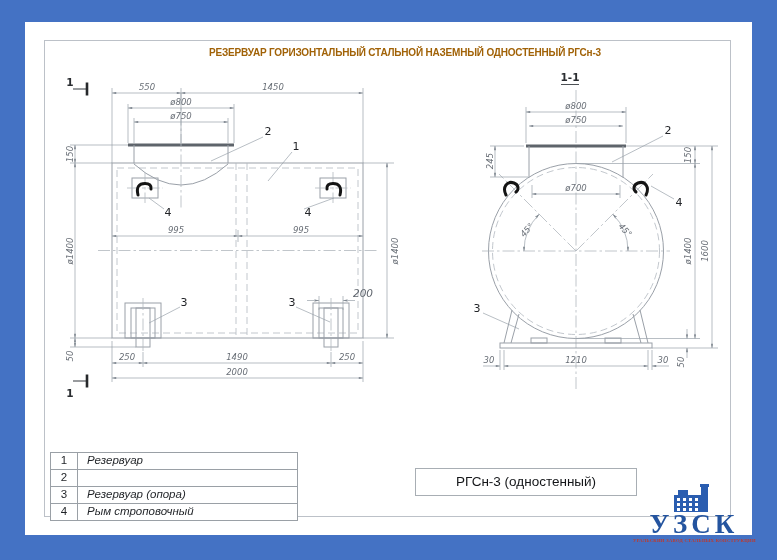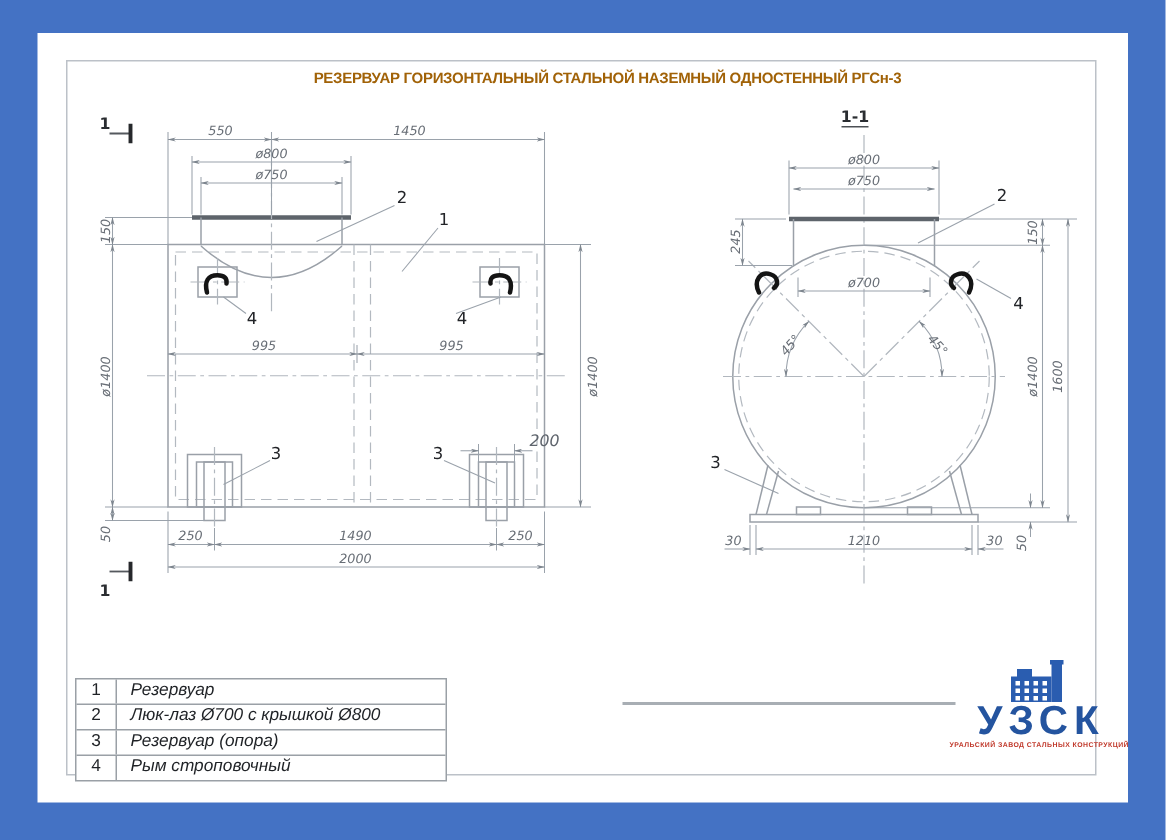--- a/index.html
+++ b/index.html
@@ -28,21 +28,21 @@
   .sec{font-size:10.5px;font-weight:bold;fill:#2a2d31;text-anchor:middle;font-family:"Liberation Sans",sans-serif;}
   .legend{position:absolute;left:25px;top:430px;width:246px;border:1px solid #9aa0a6;background:#fff;
     font-size:11.5px;color:#1f2226;}
   .legend-row{display:flex;height:16px;line-height:15px;}
   .legend-row + .legend-row{border-top:1px solid #9aa0a6;}
   .legend-num{width:26px;text-align:center;border-right:1px solid #9aa0a6;}
   .legend-text{padding-left:9px;white-space:nowrap;font-style:italic;}
   .tblock{position:absolute;left:390px;top:446px;width:220px;border:1px solid #a8aeb4;background:#fff;text-align:center;color:#141619;}
   .tblock-product{height:26px;line-height:26px;font-size:13.5px;}
   .tblock-view{height:21px;line-height:21px;font-size:11.5px;border-top:1px solid #a8aeb4;color:#2c2f33;}
-  .logo{position:absolute;left:608px;top:416px;width:118px;text-align:center;}
+  .logo{position:absolute;left:608px;top:460px;width:118px;text-align:center;font-family:Liberation Serif, serif;}
   .logo-icon{display:block;margin:0 auto;}
   .logo-abbr{font-size:27px;line-height:24px;font-weight:bold;color:#24549f;letter-spacing:4px;text-indent:4px;white-space:nowrap;}
   .logo-cap{font-size:4.6px;font-weight:bold;color:#c0392b;letter-spacing:.3px;white-space:nowrap;margin-top:2px;}
 </style>
 </head>
 <body>
 
 <div class="sheet">
   <div class="frame"></div>
   <div class="sheet-title">РЕЗЕРВУАР ГОРИЗОНТАЛЬНЫЙ СТАЛЬНОЙ НАЗЕМНЫЙ ОДНОСТЕННЫЙ РГСн-3</div>
@@ -287,33 +287,33 @@
     </g>
   </svg>
 
   <div class="legend">
     <div class="legend-row">
       <div class="legend-num">1</div>
       <div class="legend-text">Резервуар</div>
     </div>
     <div class="legend-row">
       <div class="legend-num">2</div>
-      <div class="legend-text">Люк-лаз Ø700 с крышкой Ø800</div>
     </div>
     <div class="legend-row">
       <div class="legend-num">3</div>
       <div class="legend-text">Резервуар (опора)</div>
     </div>
     <div class="legend-row">
       <div class="legend-num">4</div>
       <div class="legend-text">Рым строповочный</div>
     </div>
   </div>
 
   <div class="tblock">
+    <div class="tblock-product">РГСн-3 (одностенный)</div>
   </div>
 
   <div class="logo">
     <svg class="logo-icon" width="38" height="30" viewBox="0 0 38 30">
       <g fill="#2a5db0">
         <rect x="1" y="13" width="27" height="17"></rect>
         <rect x="5" y="8" width="10" height="6"></rect>
         <rect x="28" y="2" width="7" height="28"></rect>
         <rect x="27" y="2" width="9" height="3"></rect>
       </g>

